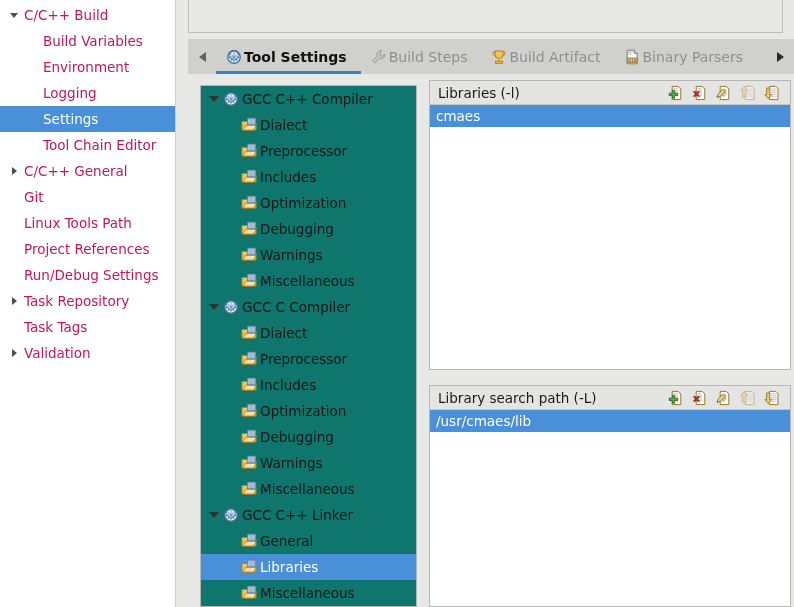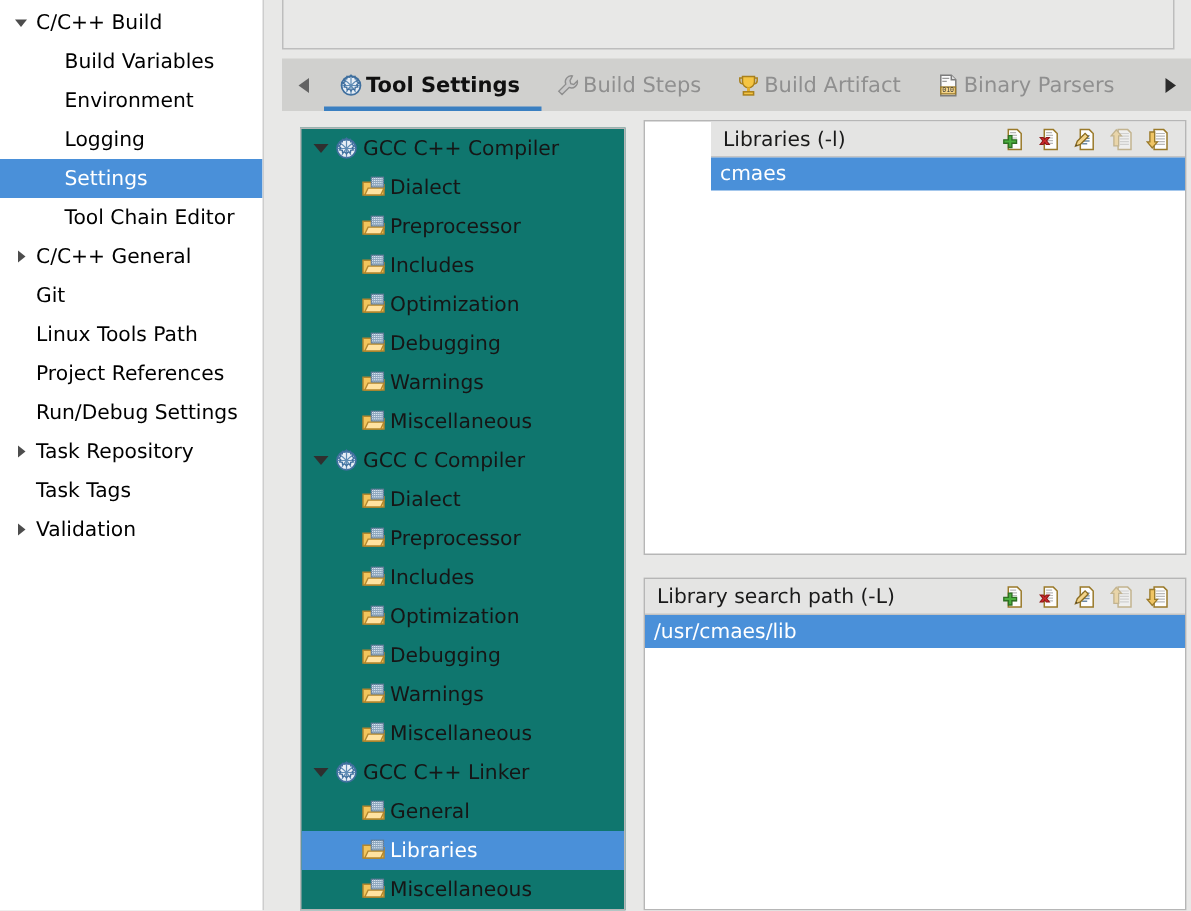--- a/index.html
+++ b/index.html
@@ -24,21 +24,21 @@
     border-right: 1px solid #cdcdcd;
     overflow: hidden;
     padding-top: 2px;
   }
   .side-row {
     display: flex; align-items: center;
     height: 26px;
     padding-left: 6px;
     white-space: nowrap;
     font-size: 13.5px;
-    color: #000000;
+    color: #be185d;
   }
   .side-row.selected { background: #4a90d9; color: #ffffff; }
   .side-twisty {
     width: 16px; min-width: 16px; height: 26px;
     display: flex; align-items: center; justify-content: center;
   }
   .side-twisty .tri-down {
     width: 0; height: 0;
     border-left: 4.5px solid transparent;
     border-right: 4.5px solid transparent;
@@ -147,21 +147,21 @@
   .tree-ico { display: inline-flex; margin-right: 3px; }
   .tree-label { }
 
   
   .list-panel {
     position: absolute;
     background: #ffffff;
     border: 1px solid #b6b6b6;
     overflow: hidden;
   }
-  #lib-panel  { left: 241px; top: 6px;   width: 362px; height: 290px; padding-left: 44px; }
+  #lib-panel  { left: 241px; top: 6px;   width: 362px; height: 290px; }
   #path-panel { left: 241px; top: 311px; width: 362px; height: 222px; }
 
   .panel-head {
     height: 24px;
     background: #e4e4e3;
     border-bottom: 1px solid #c4c4c4;
     display: flex; align-items: center;
     padding: 0 4px 0 8px;
   }
   .panel-title { font-size: 13.5px; color: #1a1a1a; flex: 1; white-space: nowrap; }

